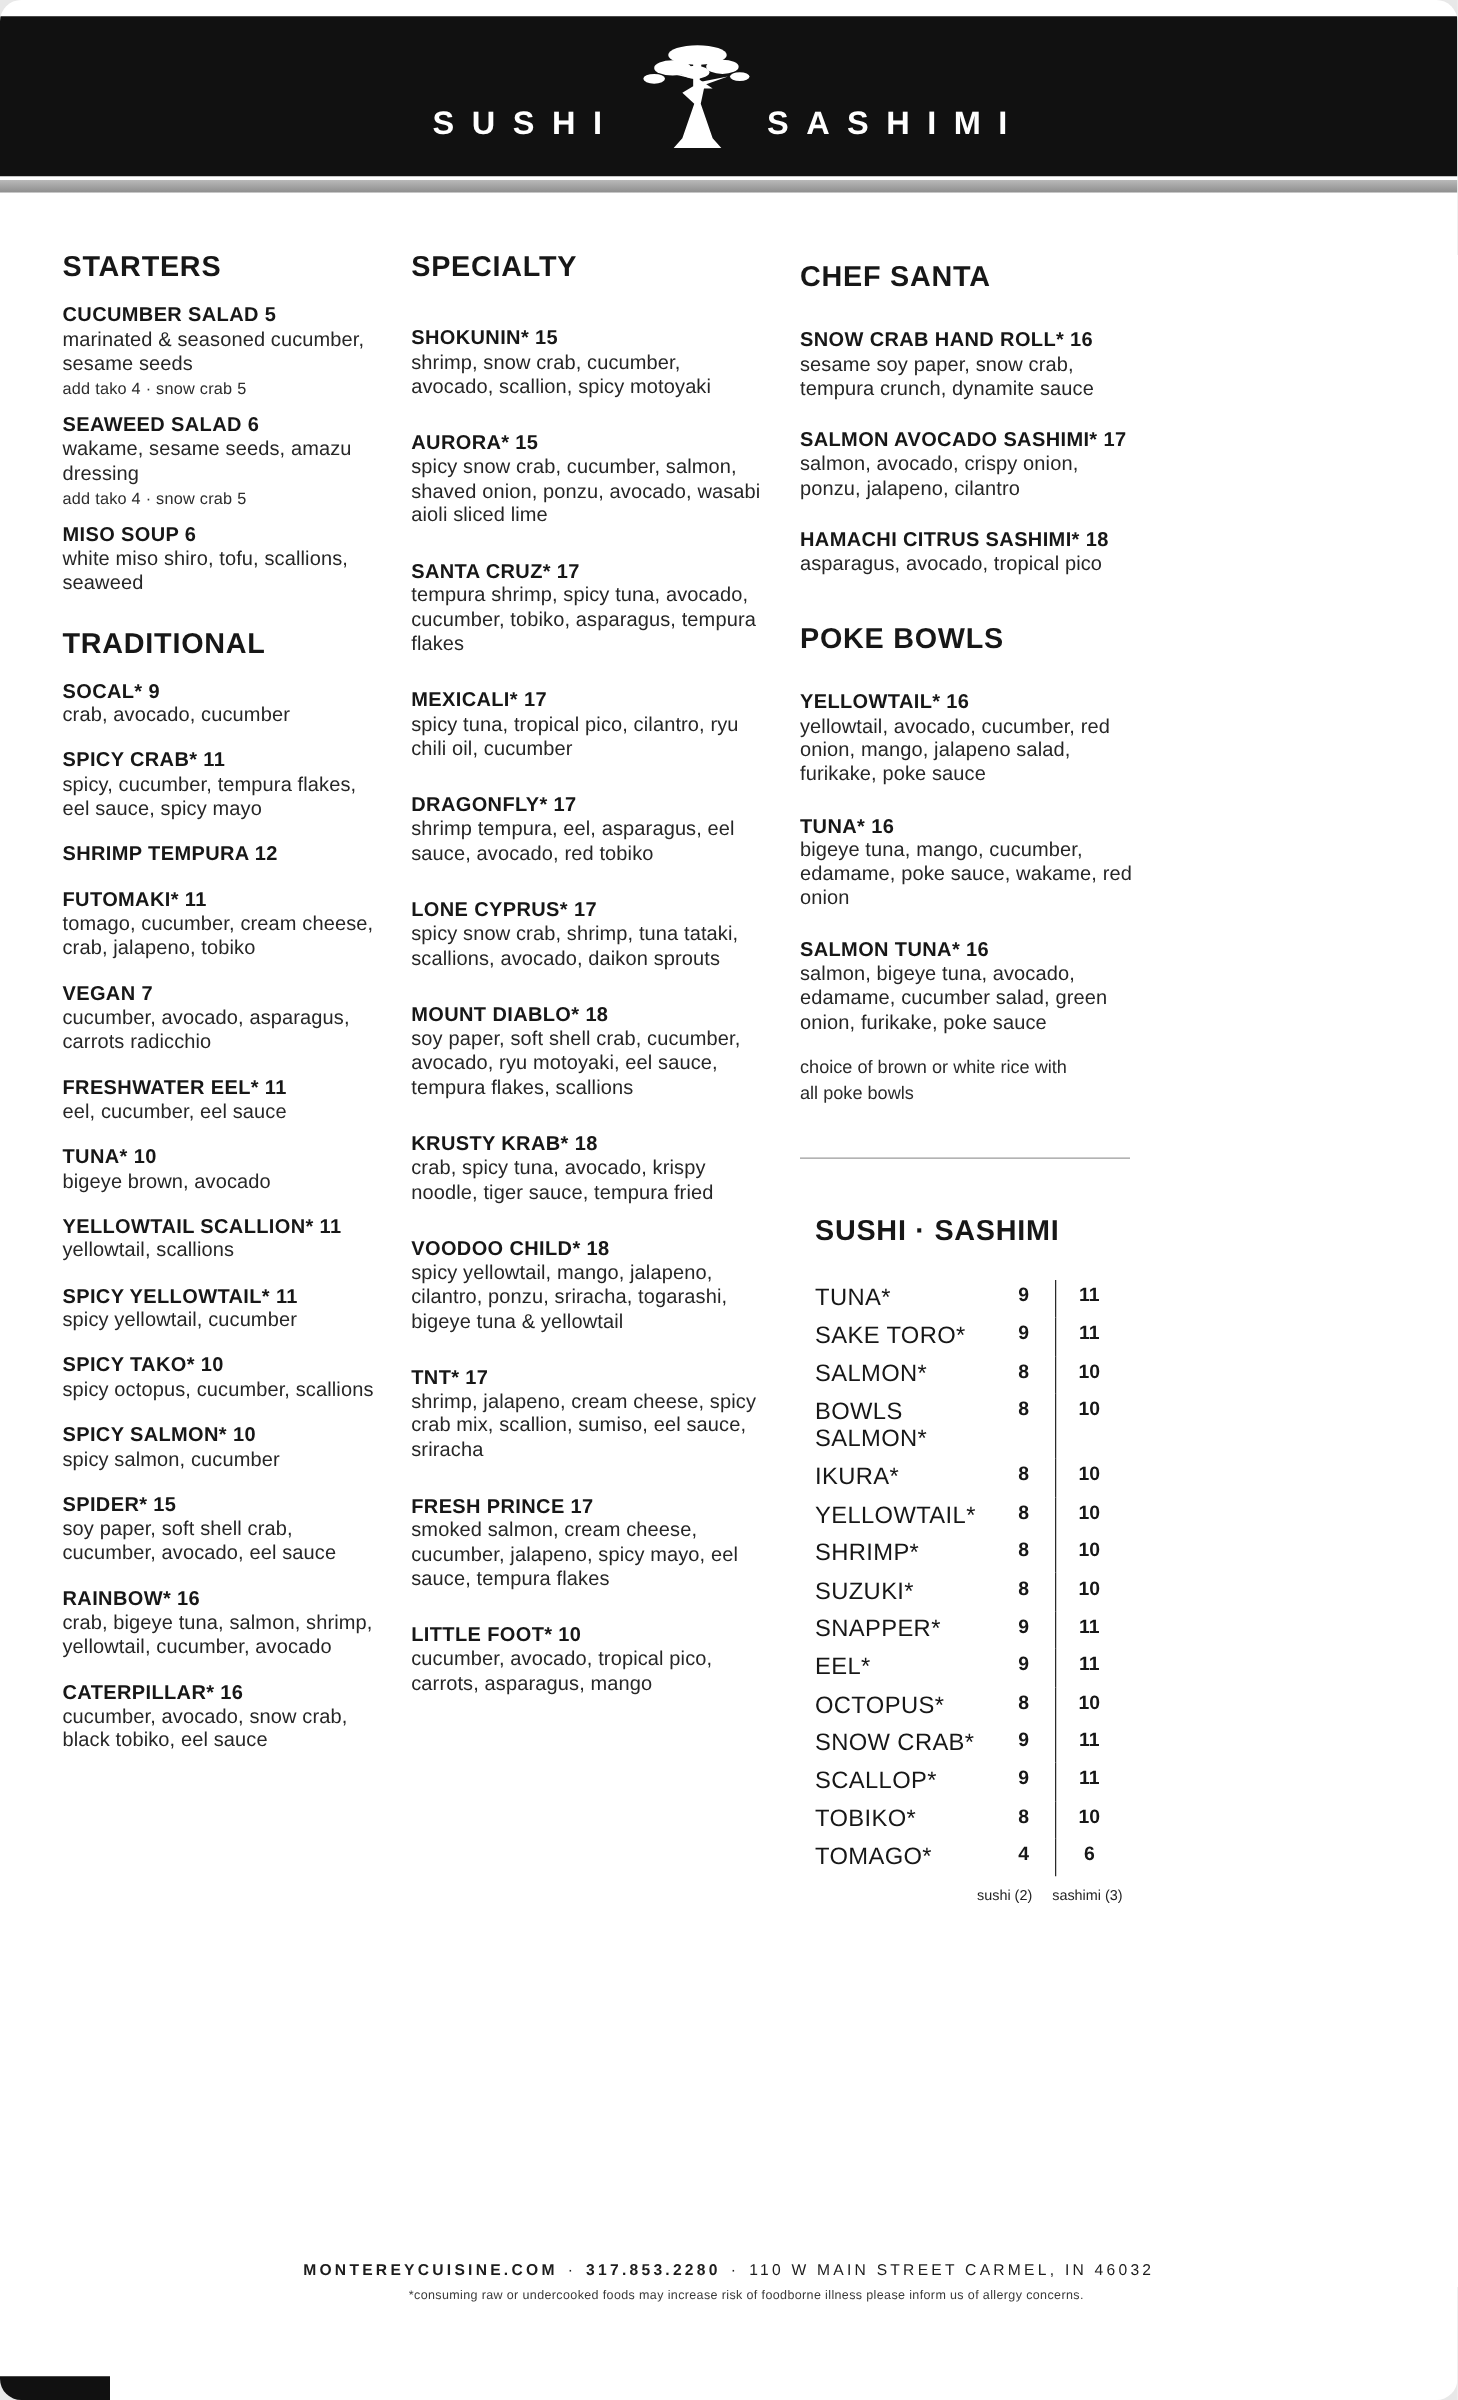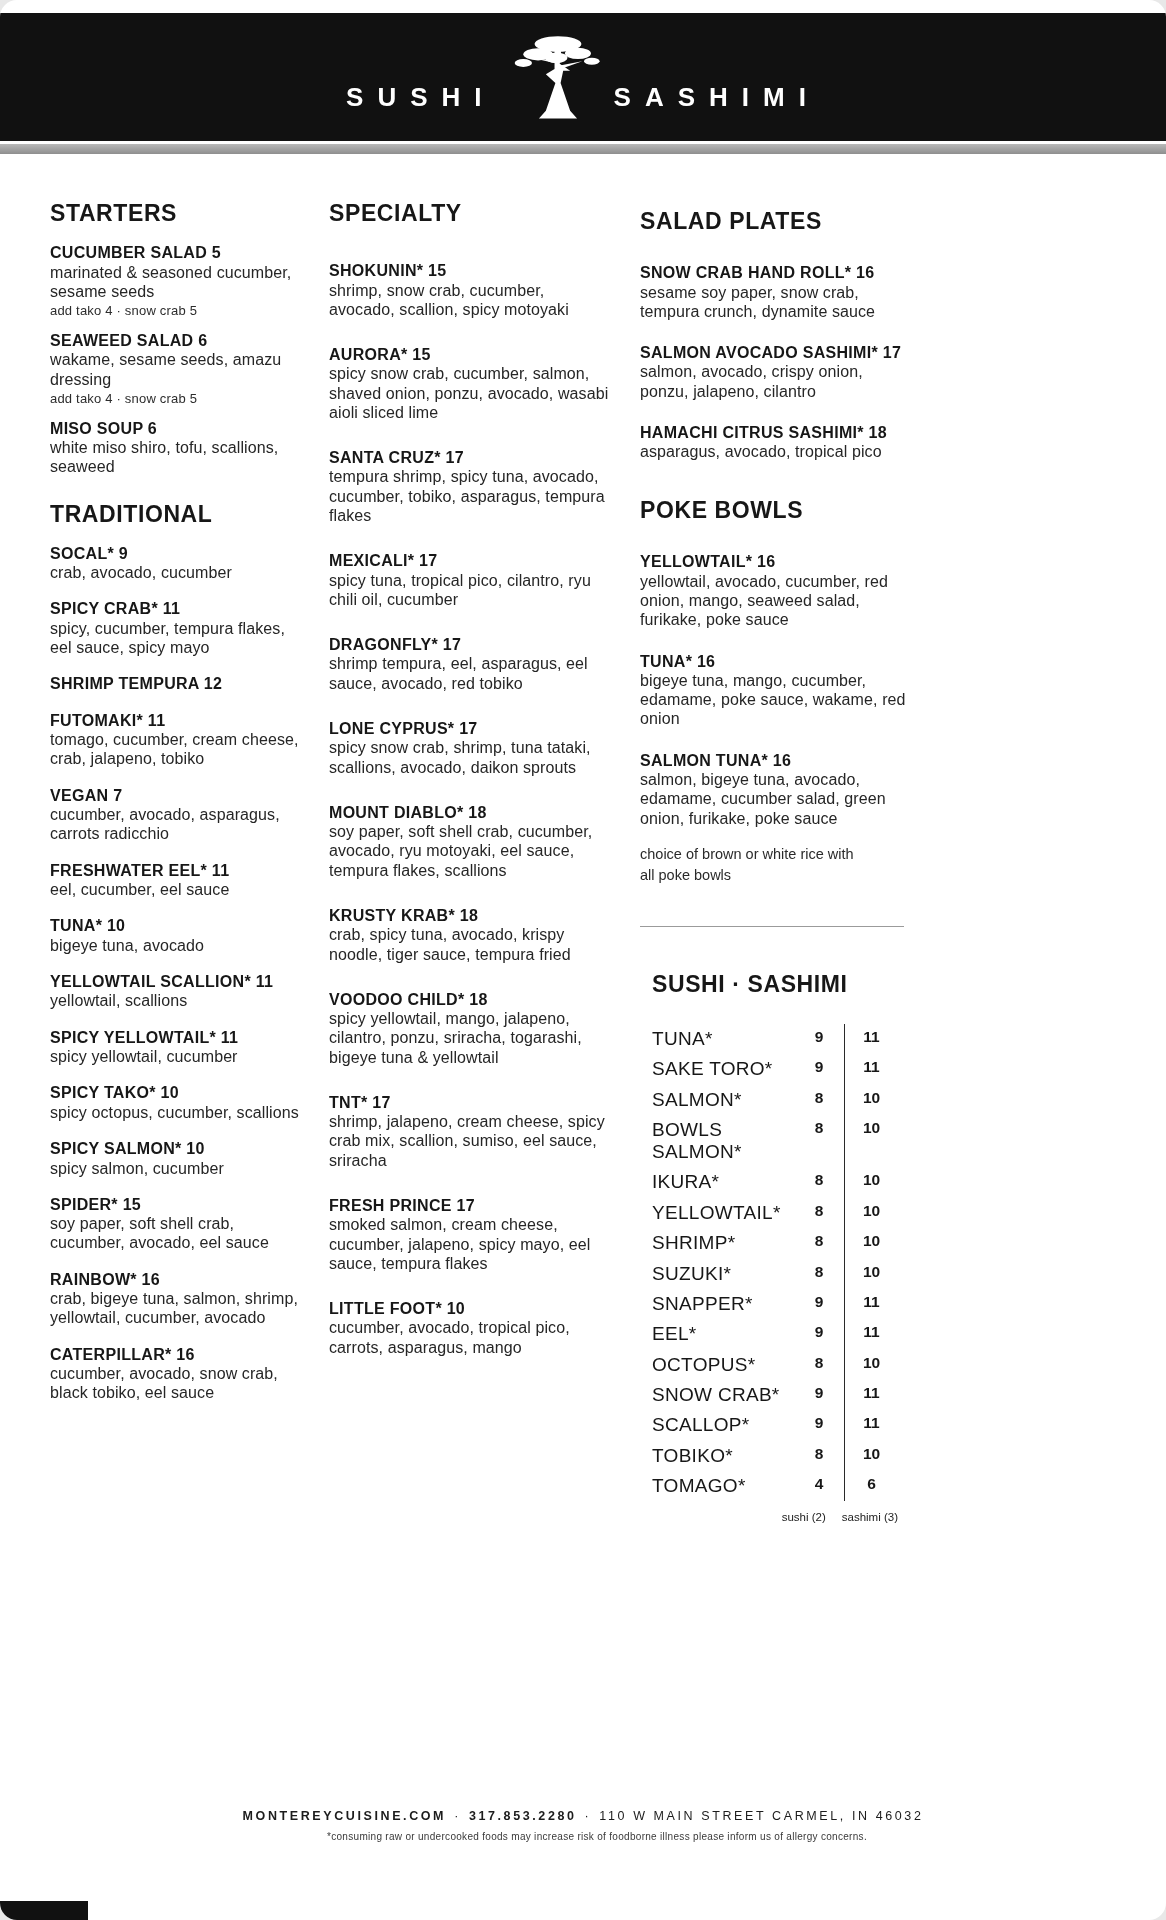--- a/index.html
+++ b/index.html
@@ -278,21 +278,21 @@
             </div>
 
             <div class="item">
               <div class="item-name">FRESHWATER EEL* 11</div>
               <div class="item-desc">eel, cucumber, eel sauce</div>
 
             </div>
 
             <div class="item">
               <div class="item-name">TUNA* 10</div>
-              <div class="item-desc">bigeye tuna, avocado</div>
+              <div class="item-desc">bigeye brown, avocado</div>
 
             </div>
 
             <div class="item">
               <div class="item-name">YELLOWTAIL SCALLION* 11</div>
               <div class="item-desc">yellowtail, scallions</div>
 
             </div>
 
             <div class="item">
@@ -409,21 +409,21 @@
               <div class="item-name">LITTLE FOOT* 10</div>
               <div class="item-desc">cucumber, avocado, tropical pico, carrots, asparagus, mango</div>
 
             </div>
           </div>
       </section>
     </div>
 
     <div class="col3">
       <section class="section chef-plates">
-        <h2 class="sec-title">SALAD PLATES</h2>
+        <h2 class="sec-title">CHEF SANTA</h2>
         <div class="items">
 
             <div class="item">
               <div class="item-name">SNOW CRAB HAND ROLL* 16</div>
               <div class="item-desc">sesame soy paper, snow crab, tempura crunch, dynamite sauce</div>
 
             </div>
 
             <div class="item">
               <div class="item-name">SALMON AVOCADO SASHIMI* 17</div>
@@ -438,21 +438,21 @@
             </div>
           </div>
       </section>
 
       <section class="section poke-bowls">
         <h2 class="sec-title">POKE BOWLS</h2>
         <div class="items">
 
             <div class="item">
               <div class="item-name">YELLOWTAIL* 16</div>
-              <div class="item-desc">yellowtail, avocado, cucumber, red onion, mango, seaweed salad, furikake, poke sauce</div>
+              <div class="item-desc">yellowtail, avocado, cucumber, red onion, mango, jalapeno salad, furikake, poke sauce</div>
 
             </div>
 
             <div class="item">
               <div class="item-name">TUNA* 16</div>
               <div class="item-desc">bigeye tuna, mango, cucumber, edamame, poke sauce, wakame, red onion</div>
 
             </div>
 
             <div class="item">

